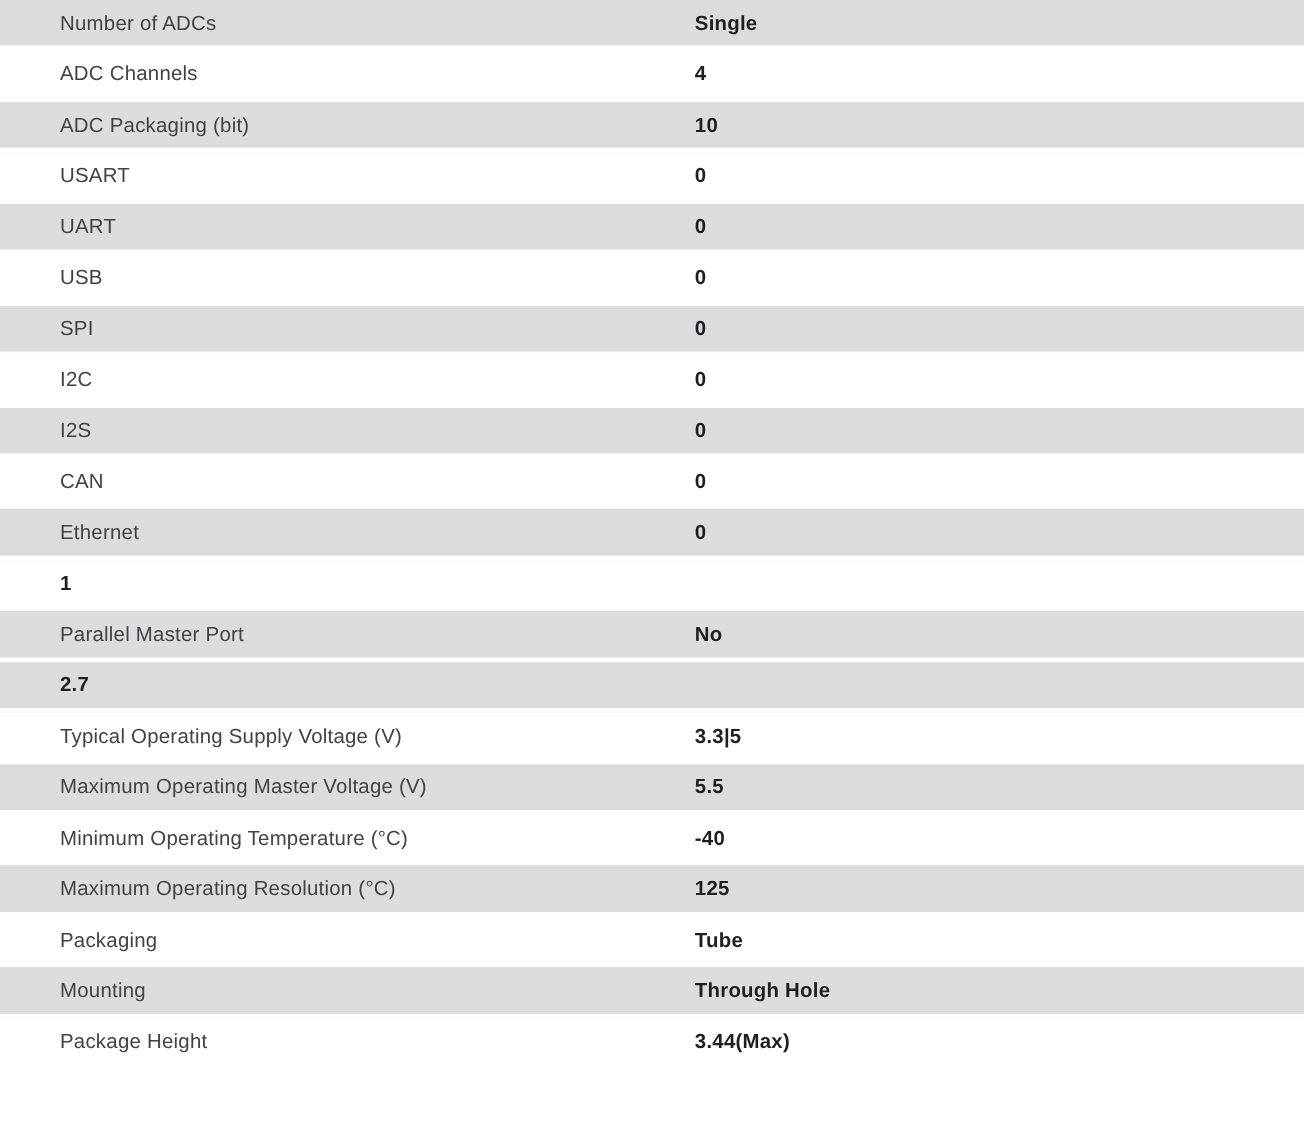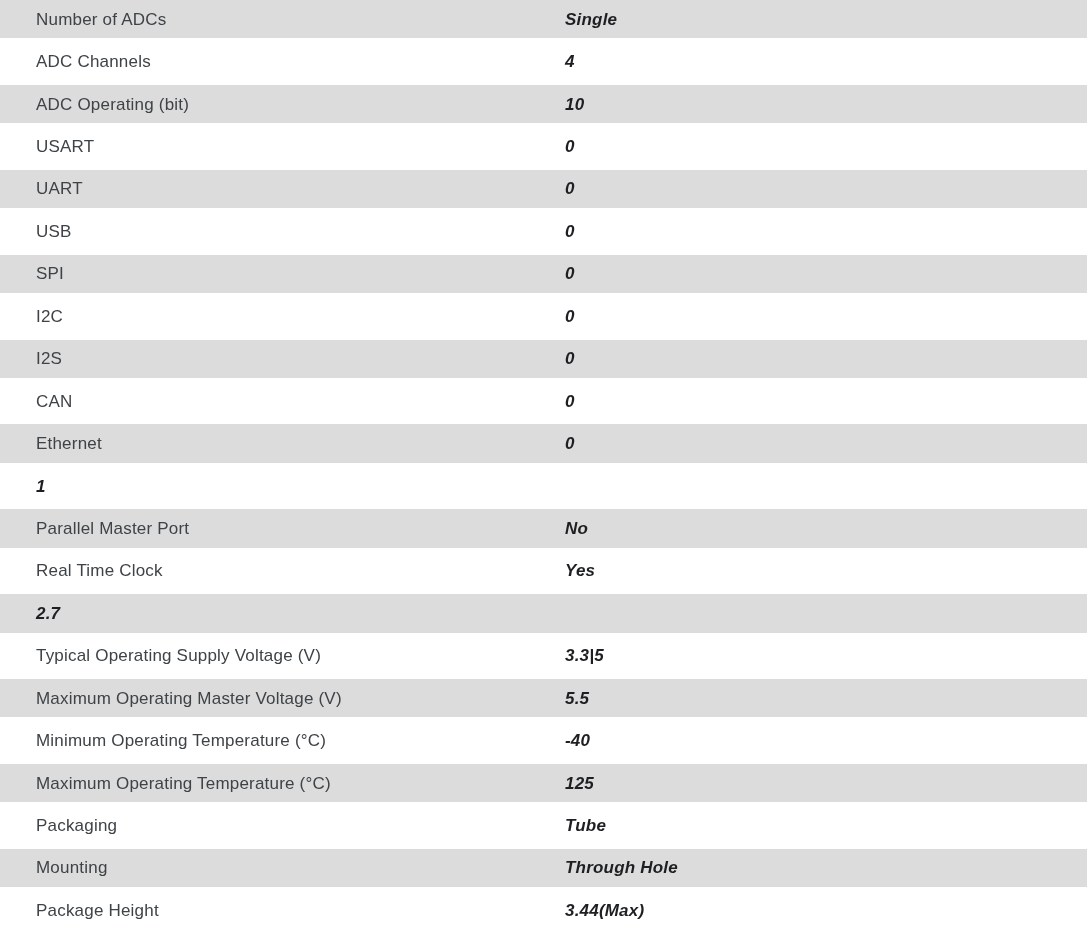--- a/index.html
+++ b/index.html
@@ -12,21 +12,21 @@
     width: 1087px;
     height: 934px;
     overflow: hidden;
   }
   .row {
     box-sizing: border-box;
     height: 42.45px;
     border-bottom: 4.5px solid #ffffff;
     display: flex;
     align-items: center;
-    padding-left: 36px;
+    padding-left: 50px;
     background: var(--row-bg, #ffffff);
   }
   .row.alt {
     background: var(--row-alt-bg, #dcdcdc);
   }
   .cell {
     font-size: 17px;
     line-height: 1;
     white-space: nowrap;
   }
@@ -34,37 +34,36 @@
     width: 529px;
     flex: 0 0 529px;
     color: var(--label-color, #3e4347);
     font-weight: 400;
     letter-spacing: 0.2px;
   }
   .cell.value {
     color: var(--value-color, #1d1f22);
     font-weight: 700;
     letter-spacing: 0.2px;
-    font-style: italic;
   }
 </style>
 </head>
 <body>
 
 <div class="spec-table" id="spec-table">
     <div class="row alt">
       <div class="cell label">Number of ADCs</div>
       <div class="cell value">Single</div>
     </div>
     <div class="row">
       <div class="cell label">ADC Channels</div>
       <div class="cell value">4</div>
     </div>
     <div class="row alt">
-      <div class="cell label">ADC Operating (bit)</div>
+      <div class="cell label">ADC Packaging (bit)</div>
       <div class="cell value">10</div>
     </div>
     <div class="row">
       <div class="cell label">USART</div>
       <div class="cell value">0</div>
     </div>
     <div class="row alt">
       <div class="cell label">UART</div>
       <div class="cell value">0</div>
     </div>
@@ -92,41 +91,37 @@
       <div class="cell label">Ethernet</div>
       <div class="cell value">0</div>
     </div>
     <div class="row">
       <div class="cell value">1</div>
     </div>
     <div class="row alt">
       <div class="cell label">Parallel Master Port</div>
       <div class="cell value">No</div>
     </div>
-    <div class="row">
-      <div class="cell label">Real Time Clock</div>
-      <div class="cell value">Yes</div>
-    </div>
     <div class="row alt">
       <div class="cell value">2.7</div>
     </div>
     <div class="row">
       <div class="cell label">Typical Operating Supply Voltage (V)</div>
       <div class="cell value">3.3|5</div>
     </div>
     <div class="row alt">
       <div class="cell label">Maximum Operating Master Voltage (V)</div>
       <div class="cell value">5.5</div>
     </div>
     <div class="row">
       <div class="cell label">Minimum Operating Temperature (°C)</div>
       <div class="cell value">-40</div>
     </div>
     <div class="row alt">
-      <div class="cell label">Maximum Operating Temperature (°C)</div>
+      <div class="cell label">Maximum Operating Resolution (°C)</div>
       <div class="cell value">125</div>
     </div>
     <div class="row">
       <div class="cell label">Packaging</div>
       <div class="cell value">Tube</div>
     </div>
     <div class="row alt">
       <div class="cell label">Mounting</div>
       <div class="cell value">Through Hole</div>
     </div>

